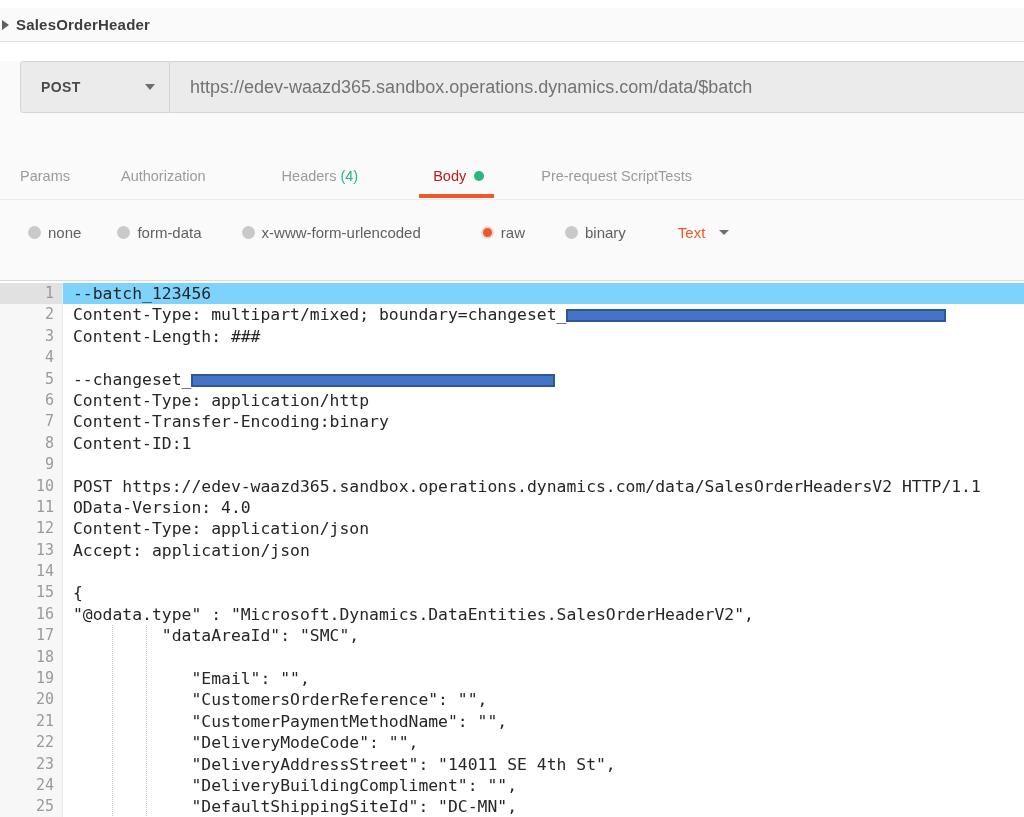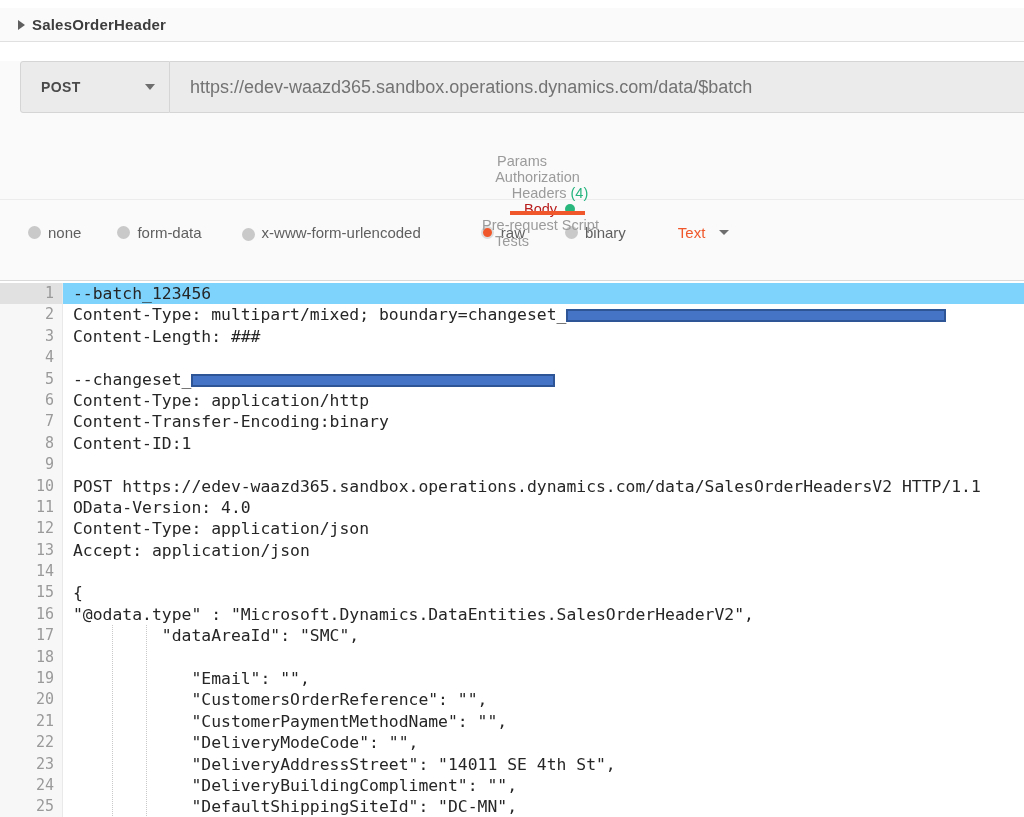--- a/index.html
+++ b/index.html
@@ -4,21 +4,21 @@
 <style>
   * { margin:0; padding:0; box-sizing:border-box; }
   html,body { width:1024px; height:817px; overflow:hidden; background:#ffffff;
               font-family:"Liberation Sans", sans-serif; }
 
   .app { width:1024px; height:817px; position:relative; background:#ffffff; }
 
   
   .top-white { height:8px; background:#ffffff; }
   .collection-bar { height:34px; background:#fafafa; border-bottom:1px solid #e0e0e0;
-                    display:flex; align-items:center; padding-left:18px; }
+                    display:flex; align-items:center; padding-left:2px; }
   .collapse-caret { width:0; height:0; border-left:7px solid #5f5f5f;
                     border-top:5px solid transparent; border-bottom:5px solid transparent;
                     margin-right:7px; }
   .collection-title { font-size:15px; font-weight:bold; color:#3d3d3d; letter-spacing:.2px; }
 
   
   .request-section { background:#fafafa; height:219px; }
 
   .url-row { display:flex; margin:19px 0 0 20px; height:52px; width:1004px; }
   .method-box { width:150px; background:#ebebeb; border:1px solid #d5d5d5;
@@ -26,41 +26,41 @@
                 padding:0 14px 0 20px; justify-content:space-between; cursor:pointer; }
   .method-label { font-size:14px; font-weight:bold; color:#4a4a4a; letter-spacing:.4px; }
   .dd-caret { width:0; height:0; border-top:6px solid #6e6e6e;
               border-left:5px solid transparent; border-right:5px solid transparent; }
   .url-box { flex:1; background:#ebebeb; border:1px solid #d5d5d5; border-left:none;
              border-right:none; display:flex; align-items:center; padding-left:20px; }
   .url-text { font-size:18px; color:#737373; white-space:nowrap; }
 
   
   .tabs-row { height:87px; border-bottom:1px solid #ececec; display:flex;
-              align-items:center; padding-top:40px;flex-direction:column; }
+              align-items:center; padding-top:40px; }
   .tab { position:relative; height:47px; display:flex; align-items:center;
          font-size:14.5px; color:#9b9b9b; cursor:pointer; white-space:nowrap; }
   .tab:nth-child(1){ margin-left:20px; }
   .tab:nth-child(2){ margin-left:51px; }
   .tab:nth-child(3){ margin-left:76px; }
   .tab:nth-child(4){ margin-left:75px; }
   .tab:nth-child(5){ margin-left:57px; }
   .tab:nth-child(6){ }
   .tab .count { color:#26b47f; margin-left:4px; }
   .tab.active { color:#b91c1c; }
   .tab.active::after { content:""; position:absolute; left:-14px; right:-10px;
                        bottom:2px; height:4px; background:#f0582b; }
   .body-dot { width:10px; height:10px; border-radius:50%; background:#29b77d; margin-left:8px; }
 
   
   .body-type-row { height:60px; display:flex; align-items:center; padding-top:4px; }
   .radio-item { display:flex; align-items:center; cursor:pointer; }
   .radio-item:nth-child(1){ margin-left:28px; }
   .radio-item:nth-child(2){ margin-left:36px; }
-  .radio-item:nth-child(3){ margin-left:40px;align-items:flex-end; }
+  .radio-item:nth-child(3){ margin-left:40px; }
   .radio-item:nth-child(4){ margin-left:60px; }
   .radio-item:nth-child(5){ margin-left:40px;text-align:center; }
   .radio-dot { width:13px; height:13px; border-radius:50%; background:#c9c9c9; margin-right:7px; }
   .radio-item.selected .radio-dot { background:#f0582b; border:2px solid #dcdcdc; }
   .radio-label { font-size:15px; color:#5f5f5f; }
   .text-dd { display:flex; align-items:center; margin-left:52px; cursor:pointer;text-align:right; }
   .text-dd-label { font-size:15px; color:#f0582b; }
   .text-dd .dd-caret { margin-left:14px; border-top-width:5px; }
 
   

